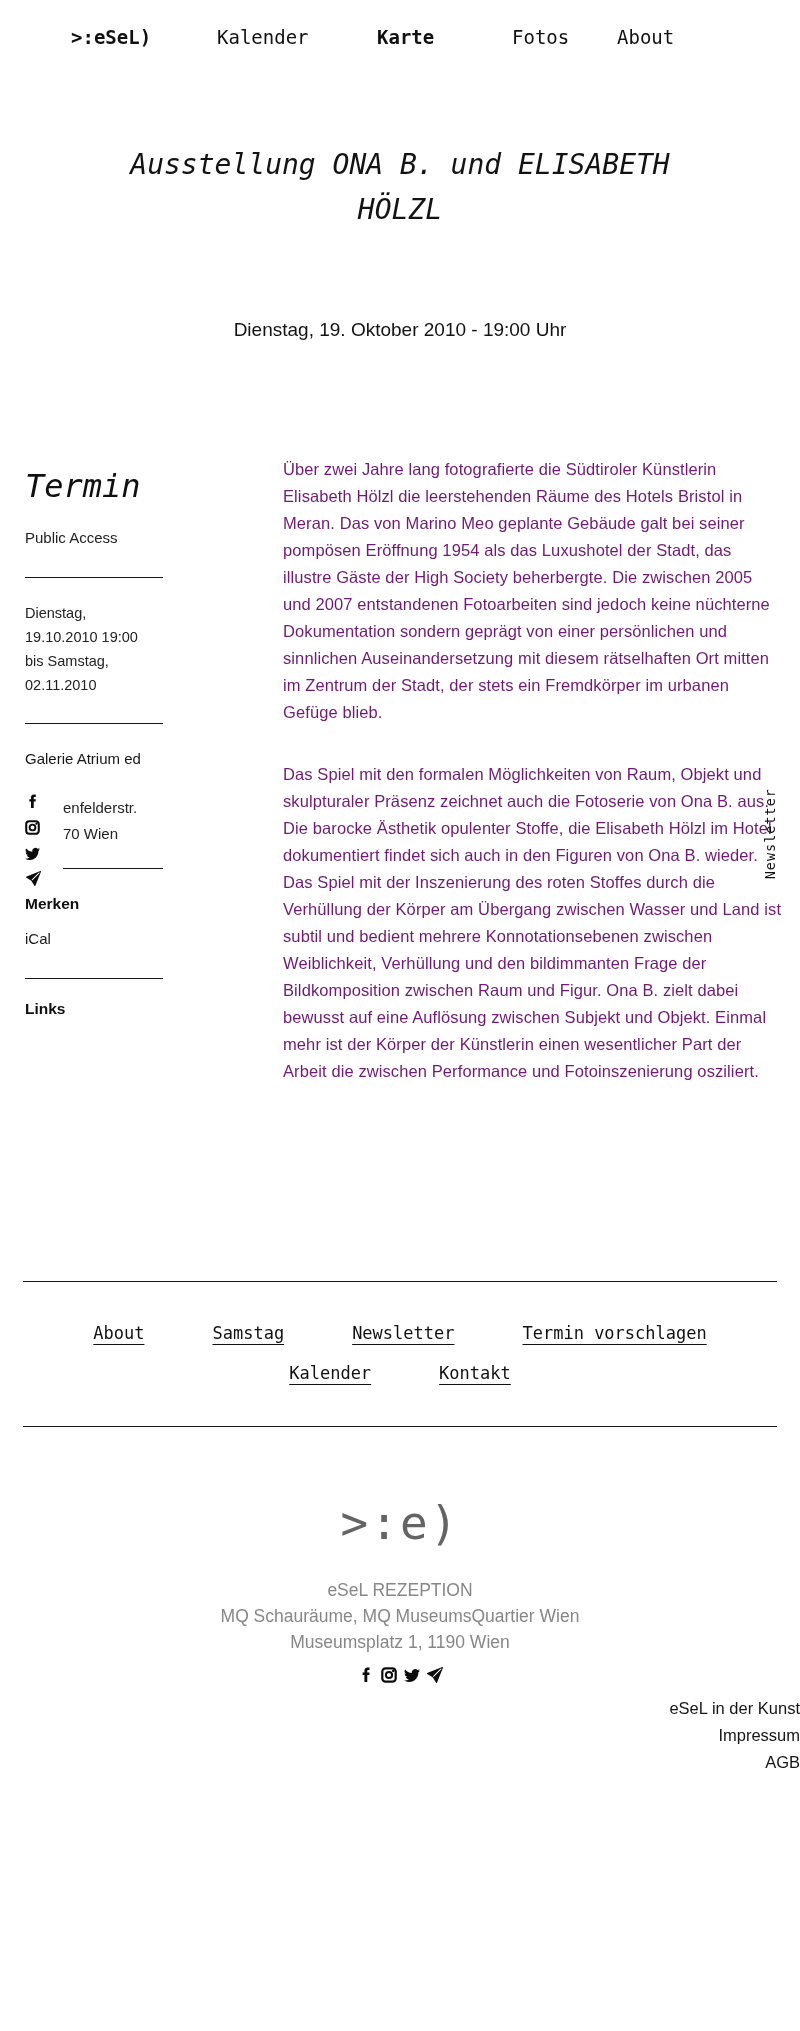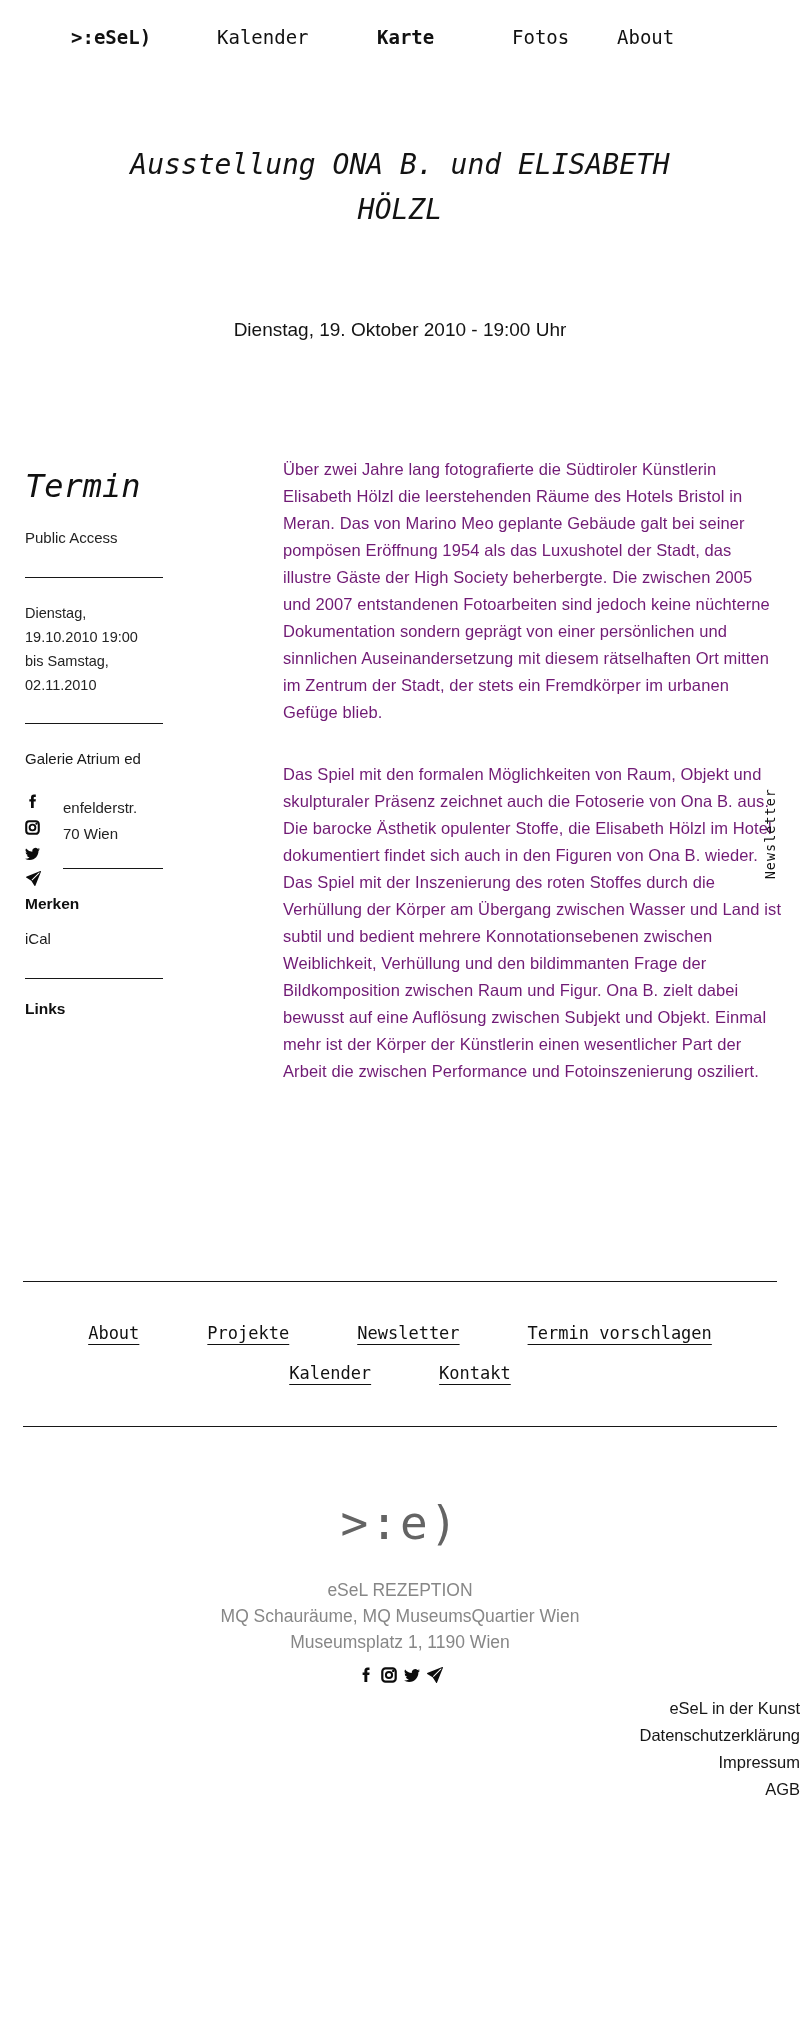--- a/index.html
+++ b/index.html
@@ -150,21 +150,21 @@
     <p>Über zwei Jahre lang fotografierte die Südtiroler Künstlerin Elisabeth Hölzl die leerstehenden Räume des Hotels Bristol in Meran. Das von Marino Meo geplante Gebäude galt bei seiner pompösen Eröffnung 1954 als das Luxushotel der Stadt, das illustre Gäste der High Society beherbergte. Die zwischen 2005 und 2007 entstandenen Fotoarbeiten sind jedoch keine nüchterne Dokumentation sondern geprägt von einer persönlichen und sinnlichen Auseinandersetzung mit diesem rätselhaften Ort mitten im Zentrum der Stadt, der stets ein Fremdkörper im urbanen Gefüge blieb.</p>
     <p>Das Spiel mit den formalen Möglichkeiten von Raum, Objekt und skulpturaler Präsenz zeichnet auch die Fotoserie von Ona B. aus. Die barocke Ästhetik opulenter Stoffe, die Elisabeth Hölzl im Hotel dokumentiert findet sich auch in den Figuren von Ona B. wieder. Das Spiel mit der Inszenierung des roten Stoffes durch die Verhüllung der Körper am Übergang zwischen Wasser und Land ist subtil und bedient mehrere Konnotationsebenen zwischen Weiblichkeit, Verhüllung und den bildimmanten Frage der Bildkomposition zwischen Raum und Figur. Ona B. zielt dabei bewusst auf eine Auflösung zwischen Subjekt und Objekt. Einmal mehr ist der Körper der Künstlerin einen wesentlicher Part der Arbeit die zwischen Performance und Fotoinszenierung osziliert.</p>
   </article>
 
   <a href="#" class="newsletter-tab">Newsletter</a>
 
   <div class="fhr fhr1"></div>
   <nav class="footer-nav">
     <div class="fn-row">
       <a href="#">About</a>
-      <a href="#">Projekte</a>
+      <a href="#">Samstag</a>
       <a href="#">Newsletter</a>
       <a href="#">Termin vorschlagen</a>
     </div>
     <div class="fn-row">
       <a href="#">Kalender</a>
       <a href="#">Kontakt</a>
     </div>
   </nav>
   <div class="fhr fhr2"></div>
 
@@ -194,19 +194,18 @@
           </svg>
       </span>
       <span class="icn">
         <svg viewBox="0 0 16 16" fill="currentColor">
             <path d="M15.964.686a.5.5 0 0 0-.65-.65L.767 5.855H.766l-.452.18a.5.5 0 0 0-.082.887l.41.26.001.002 4.995 3.178 3.178 4.995.002.002.26.41a.5.5 0 0 0 .886-.083l6-15Zm-1.833 1.89L6.637 10.07l-.215-.338a.5.5 0 0 0-.154-.154l-.338-.215 7.494-7.494 1.178-.471-.47 1.178Z"></path>
           </svg>
       </span>
     </div>
     <div class="f-links">
       <a href="#">eSeL in der Kunst</a>
-      <a href="#">Datenschutzerklärung</a>
       <a href="#">Impressum</a>
       <a href="#">AGB</a>
     </div>
   </footer>
 
 </div>
 
 </body></html>

